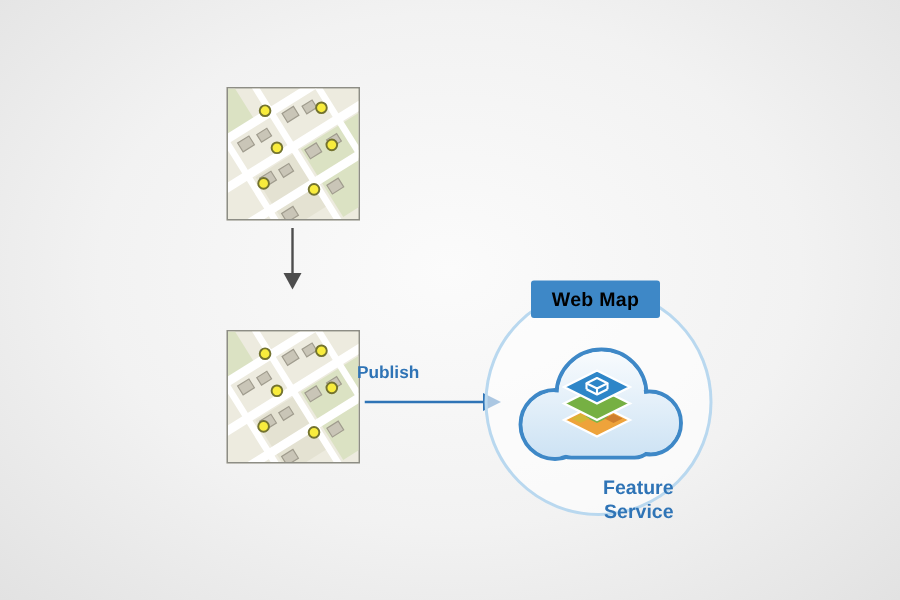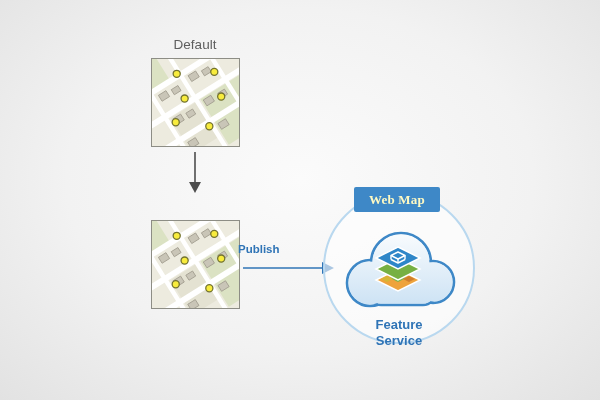--- a/index.html
+++ b/index.html
@@ -28,29 +28,28 @@
     position:absolute; left:238px; top:243px; width:80px; text-align:left;
     color:#2f74b6; font-size:11.5px;font-weight:bold;
   }
   .big-circle {
     position:absolute; left:323px; top:192px; width:152px; height:152px;
     border:2px solid #b9d8ef; border-radius:50%;
     background: rgba(255,255,255,0.6);
   }
   .webmap-badge {
     position:absolute; left:354px; top:187px; width:86px; height:25px;
-    background:#3e88c7; color:#fef9c3; font-size:13px; font-weight:bold;
+    background:#3e88c7; color:#000000; font-size:13px; font-weight:bold;
     display:flex; align-items:center; justify-content:center; border-radius:2px;
     letter-spacing:0.2px;
-    font-family:Liberation Serif, serif;
   }
   .cloud  { position:absolute; left:334px; top:223px; }
   .layers { position:absolute; left:373px; top:243px; }
   .feature-label {
-    position:absolute; left:349px; top:317px; width:100px; text-align:center;
+    position:absolute; left:349px; top:317px; width:100px; text-align:right;
     color:#2f74b6; font-size:13px; font-weight:600; line-height:1.2;
     white-space:pre-line;
   }
   .defs-svg { position:absolute; width:0; height:0; overflow:hidden; }
 </style>
 </head>
 <body>
 
 <div class="stage">
 
@@ -88,21 +87,20 @@
           <circle cx="63" cy="13" r="3.6"></circle>
           <circle cx="33" cy="40" r="3.6"></circle>
           <circle cx="70" cy="38" r="3.6"></circle>
           <circle cx="24" cy="64" r="3.6"></circle>
           <circle cx="58" cy="68" r="3.6"></circle>
         </g>
       </symbol>
     </defs>
   </svg>
 
-  <div class="label default-label">Default</div>
   <div class="map-thumb map-default">
     <svg viewBox="0 0 88 88">
       <use href="#map-tile"></use>
     </svg>
   </div>
 
   <svg class="arrow-down" width="20" height="42">
     <line x1="10" y1="0" x2="10" y2="31" stroke="#4d4d4d" stroke-width="1.6"></line>
     <polygon points="4,30 16,30 10,41" fill="#4d4d4d"></polygon>
   </svg>

